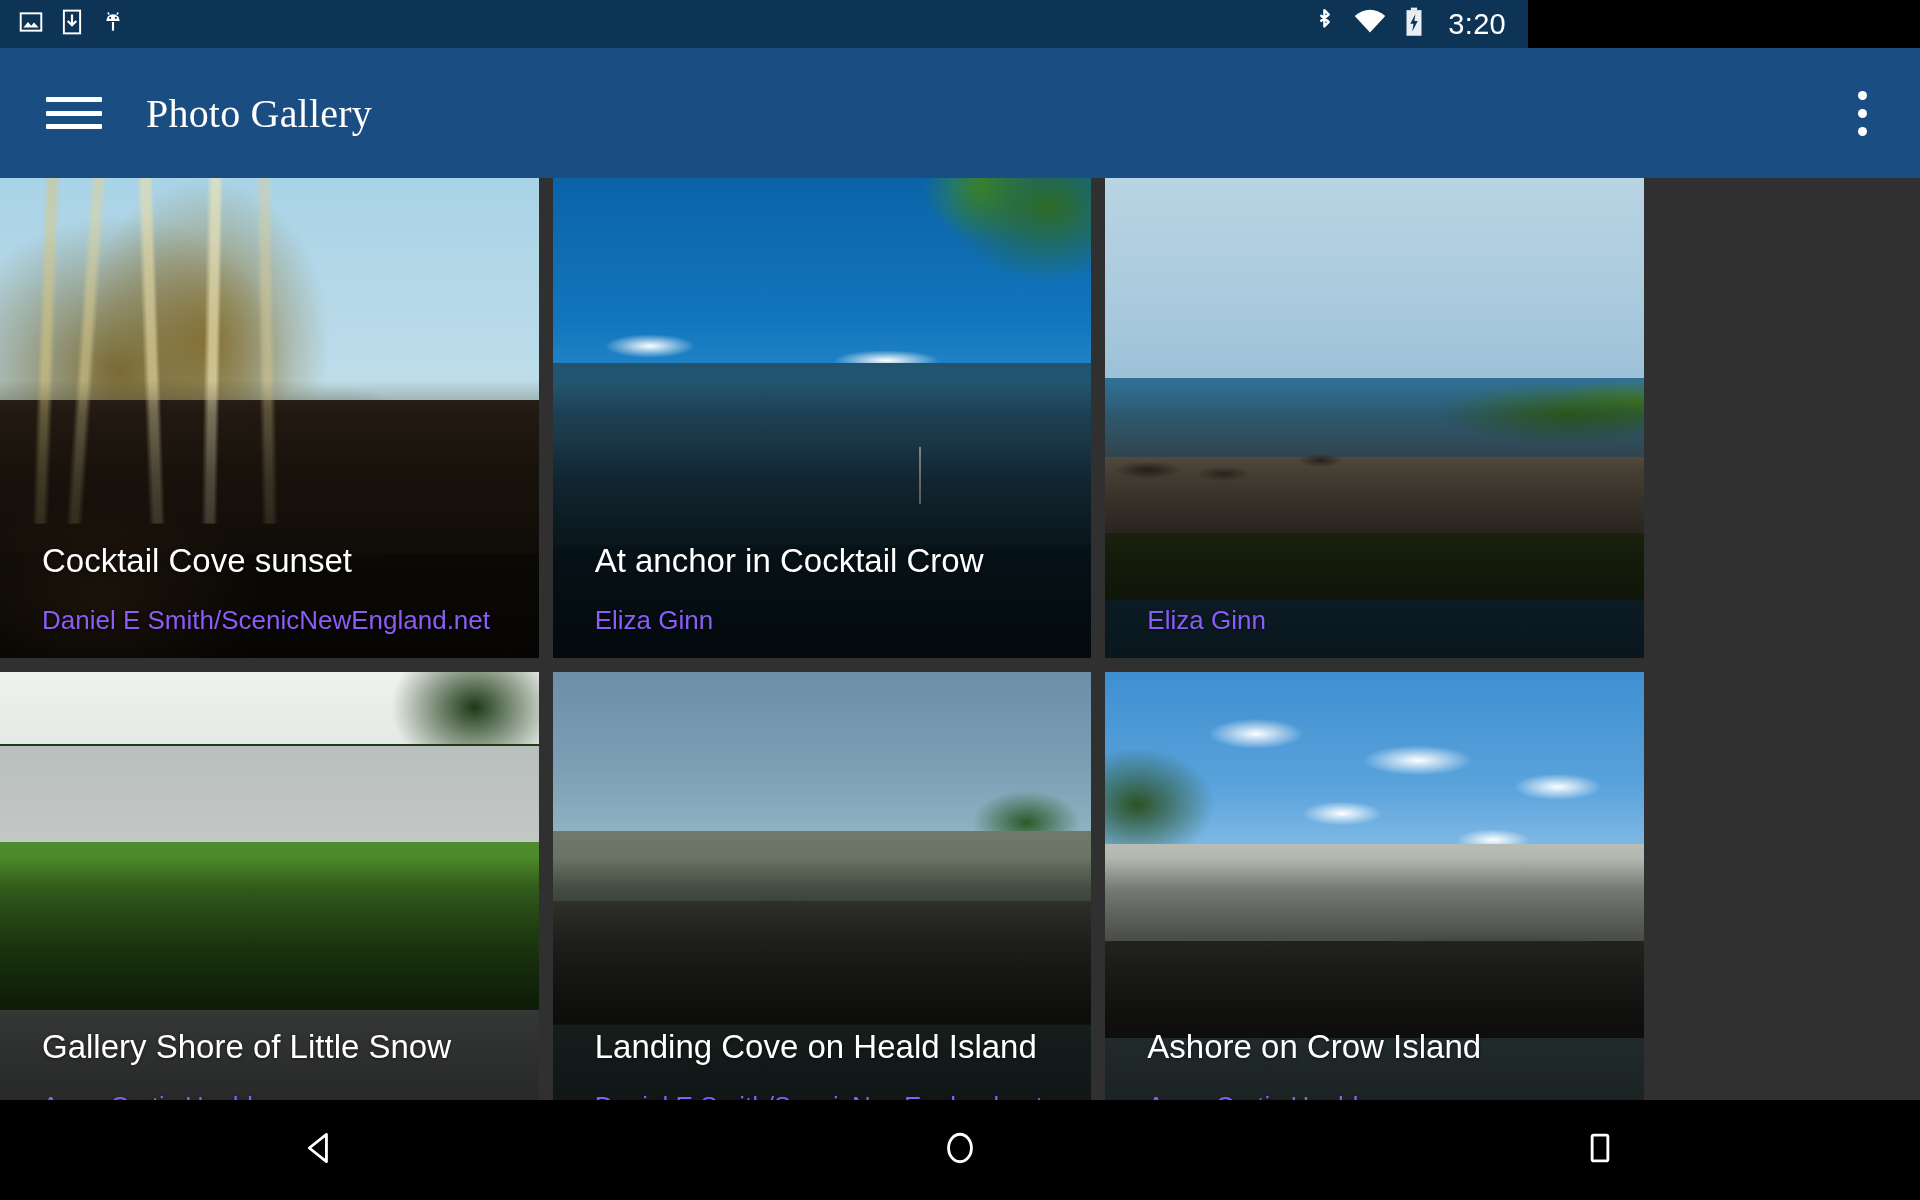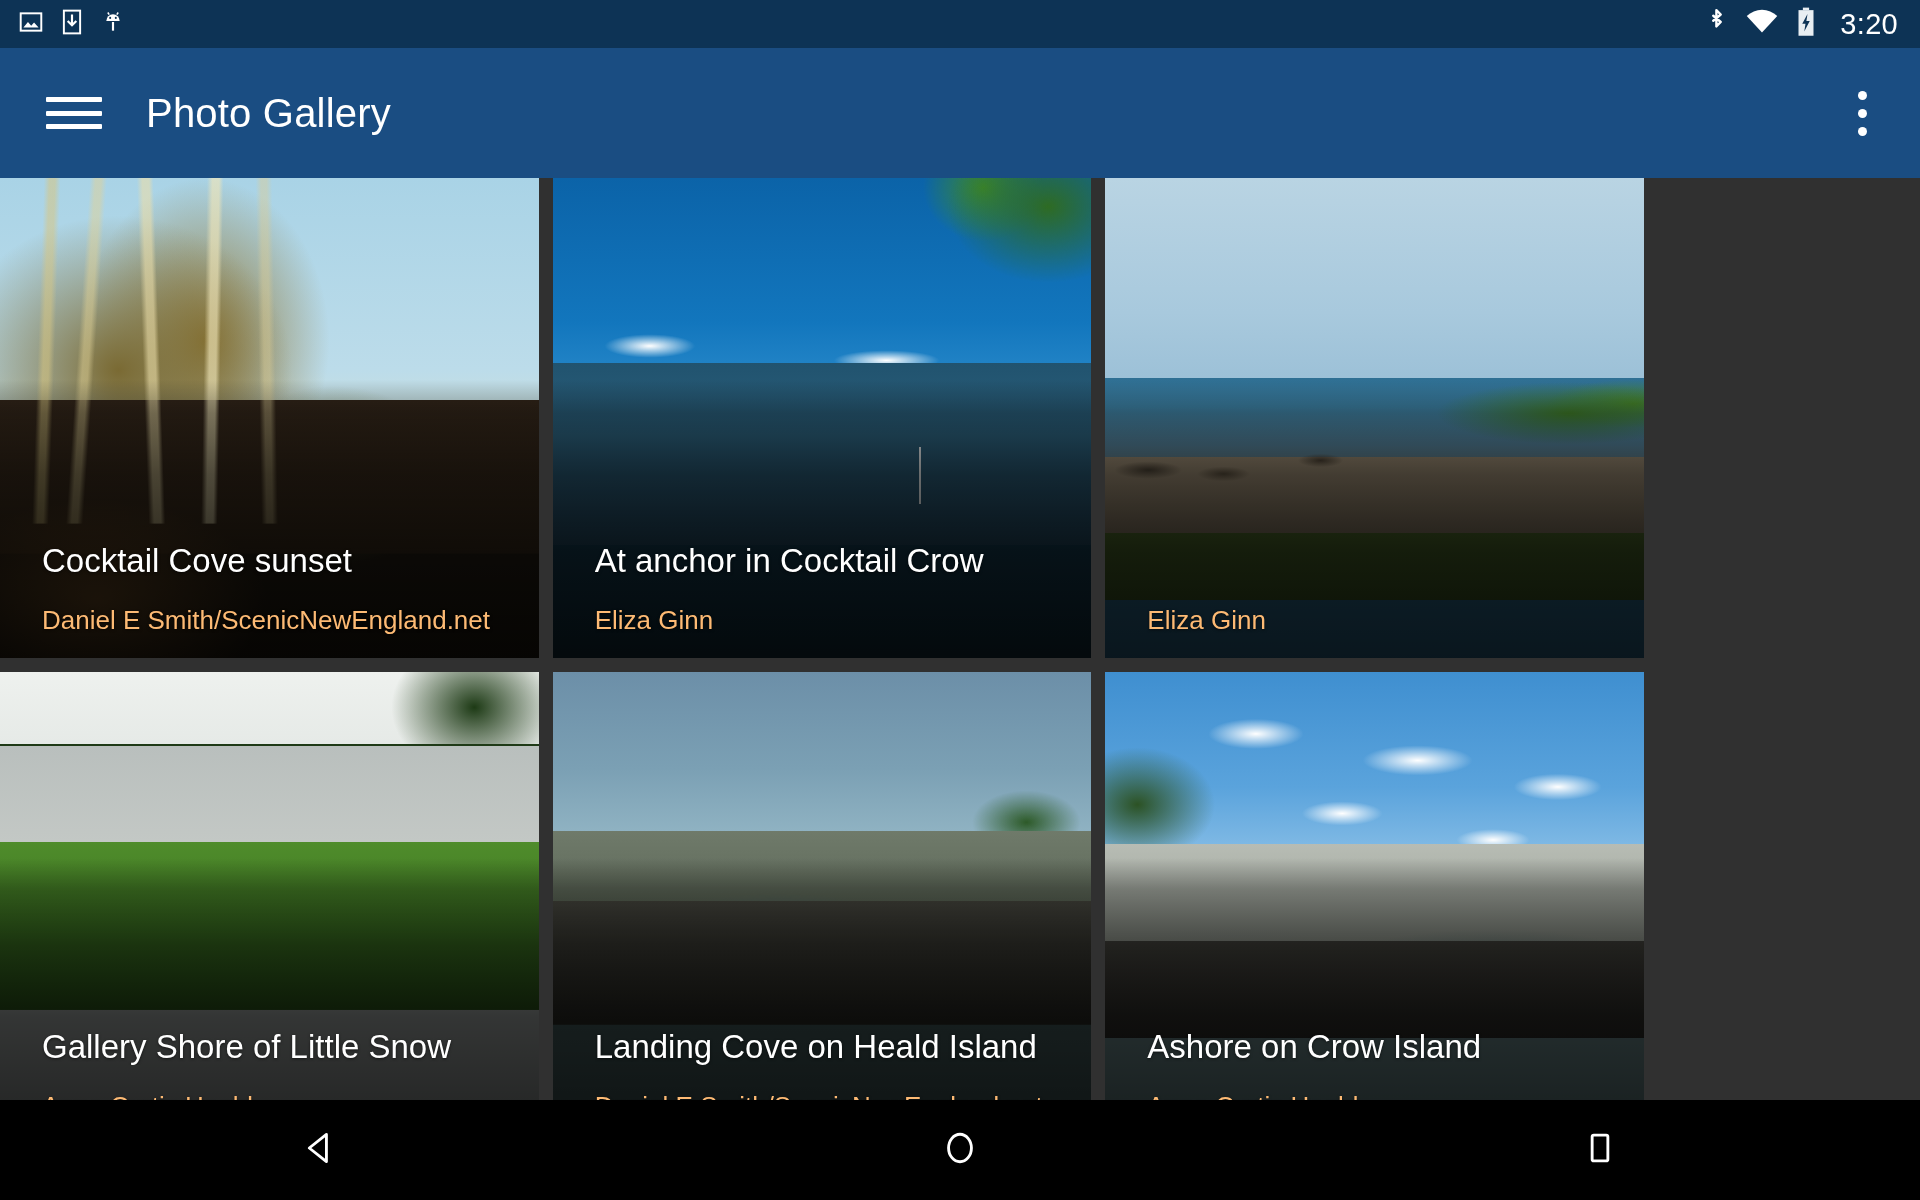--- a/index.html
+++ b/index.html
@@ -1,33 +1,33 @@
 <!DOCTYPE html>
 <html><head>
 <meta charset="utf-8">
 <style>
   * { margin:0; padding:0; box-sizing:border-box; }
   html,body { width:1920px; height:1200px; overflow:hidden; background:#000; }
   body { font-family:"Liberation Sans", sans-serif; -webkit-font-smoothing:antialiased; }
 
   
   #status-bar{
-    position:absolute; top:0; left:0; width:1920px; height:48px;
+    position:absolute; top:0; left:0; width:1528px; height:48px;
     background:#0d3355; display:flex; align-items:center;
     padding:0 22px 0 18px;
   }
   .sb-left{ display:flex; align-items:center; gap:16px; }
   .sb-right{ margin-left:auto; display:flex; align-items:center; gap:18px; }
   .sb-clock{ color:#fff; font-size:29px; font-weight:400; letter-spacing:.3px;
              margin-left:6px; line-height:1; }
 
   
   #app-bar{
     position:absolute; top:48px; left:0; width:1920px; height:130px;
-    background:#1a4d82; display:flex; align-items:center; padding:0 28px 0 46px;
+    background:#1a4d82; display:flex; align-items:center; padding:0 28px 0 46px;font-family:Liberation Serif, serif;
   }
   #hamburger-button{ width:56px; height:44px; display:flex; flex-direction:column;
     justify-content:space-between; padding:6px 0; cursor:pointer; }
   #hamburger-button i{ display:block; height:5px; background:#fff; border-radius:1px; }
   #app-title{ color:#fff; font-size:40px; font-weight:400; margin-left:44px;
               letter-spacing:.2px; white-space:nowrap; }
   #overflow-button{ margin-left:auto; width:60px; height:72px; display:flex;
     flex-direction:column; align-items:center; justify-content:center; gap:9px; cursor:pointer; }
   #overflow-button i{ width:9px; height:9px; border-radius:50%; background:#fff; display:block; }
 
@@ -47,21 +47,21 @@
   .photo-card .scrim{
     position:absolute; left:0; right:0; bottom:0; height:58%;
     background:linear-gradient(to bottom, rgba(0,0,0,0) 0%, rgba(0,0,0,.30) 12%,
                rgba(0,0,0,.55) 34%, rgba(0,0,0,.72) 62%, rgba(0,0,0,.80) 100%);
   }
   .photo-card .meta{ position:absolute; left:42px; right:30px; bottom:26px; }
   .photo-card.row1 .meta{ bottom:22px; }
   .photo-card.row2 .meta{ bottom:-8px; }
   .ptitle{ color:#ffffff; font-size:33px; font-weight:400; line-height:1.05;
            white-space:nowrap; overflow:hidden; text-shadow:0 1px 3px rgba(0,0,0,.55); }
-  .pauthor{ color:#fdba74; font-size:26px; font-weight:400; margin-top:26px;
+  .pauthor{ color:#8b5cf6; font-size:26px; font-weight:400; margin-top:26px;
             white-space:nowrap; overflow:hidden; text-shadow:0 1px 3px rgba(0,0,0,.55); }
 
   
   #nav-bar{
     position:absolute; bottom:0; left:0; width:1920px; height:100px;
     background:#000; display:flex; align-items:center; justify-content:space-around;
   }
   .nav-btn{ width:180px; height:100px; display:flex; align-items:center;
             justify-content:center; cursor:pointer; }
 

